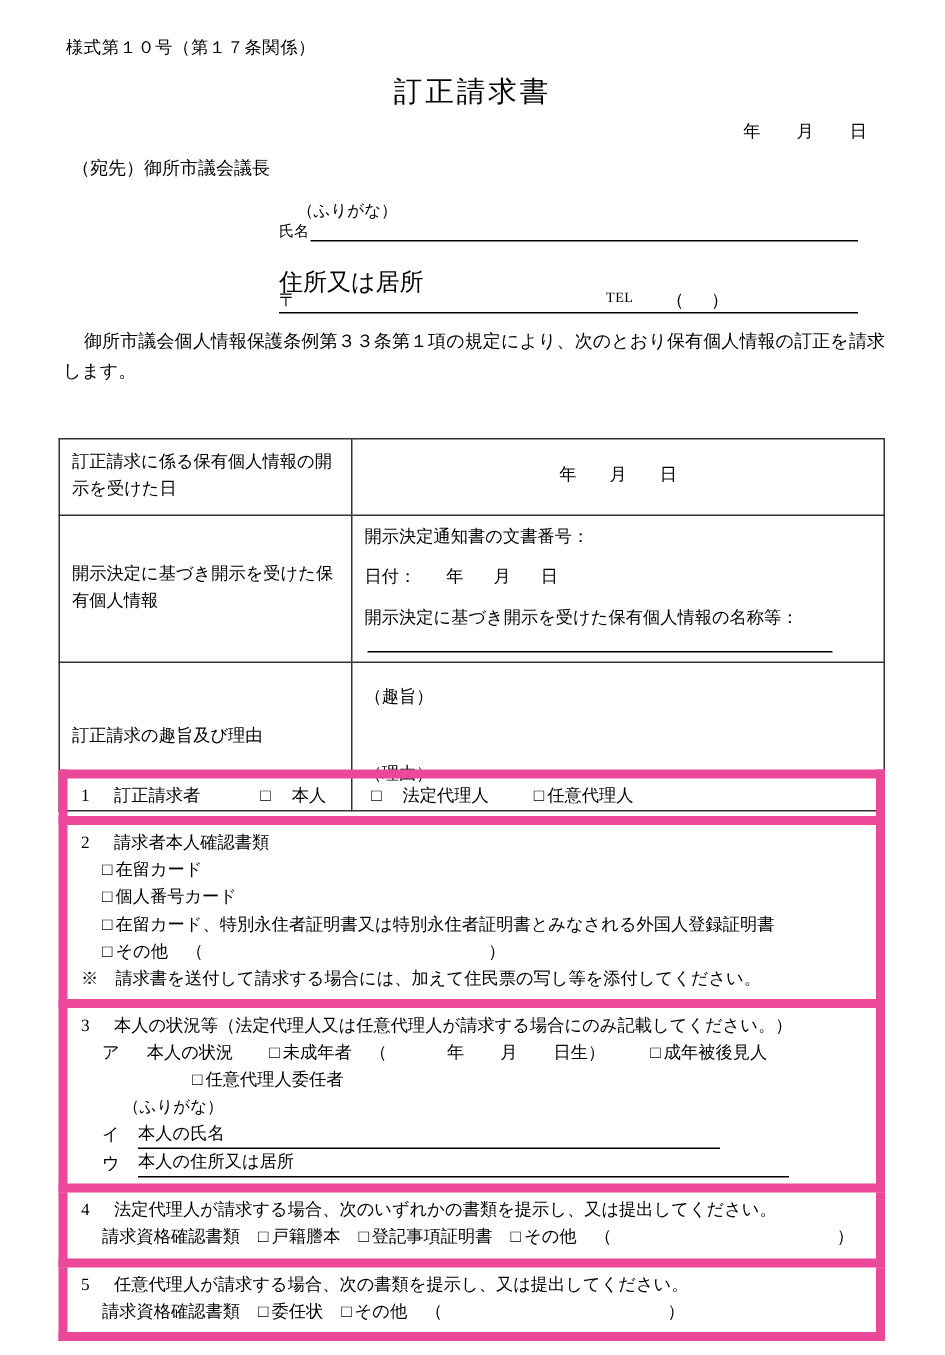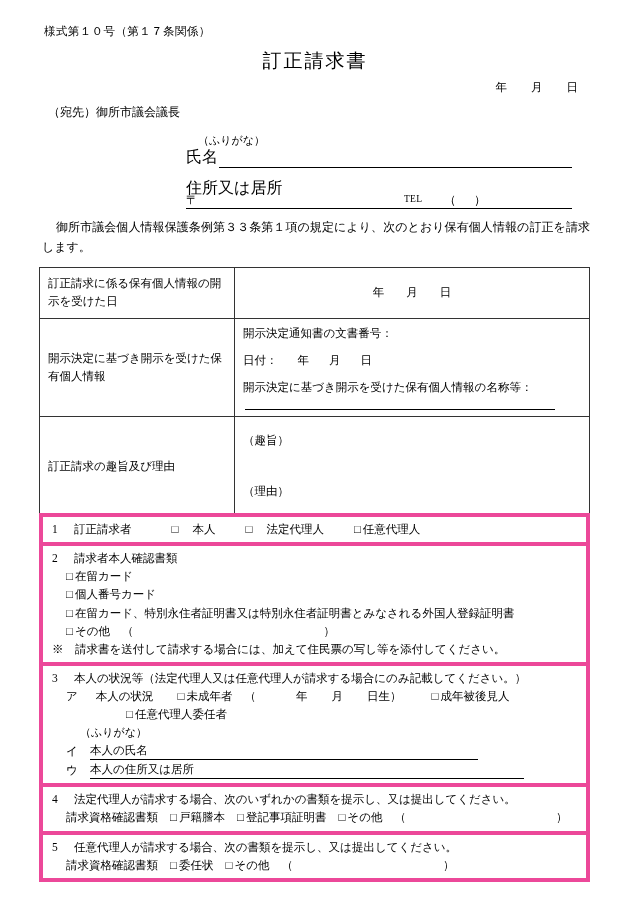--- a/index.html
+++ b/index.html
@@ -61,21 +61,21 @@
     top: 133px;
     font-size: 11px;
   }
   .name-row {
     position: absolute;
     left: 186px;
     top: 147px;
     width: 386px;
     display: flex;
     align-items: flex-end;
-    font-size: 16px;
+    font-size: 10px;
   }
   .name-row .lbl { white-space: nowrap; }
   .name-row .rule {
     flex: 1;
     border-bottom: 1px solid #000;
     height: 13px;
     margin-left: 1px;
   }
   .addr-label {
     position: absolute;
@@ -111,21 +111,21 @@
     font-size: 12px;
     line-height: 1.65;
     text-indent: 14px;
     text-align: justify;
   }
 
   
   .table1 {
     position: absolute;
     left: 39px;
-    top: 267px;
+    top: 292px;
     width: 551px;
     border-collapse: collapse;
     table-layout: fixed;
     font-size: 11.5px;
   }
   .table1 td {
     border: 1px solid #333;
     padding: 6px 8px;
     vertical-align: middle;
     line-height: 1.55;
@@ -149,21 +149,21 @@
   .table2 {
     position: absolute;
     left: 39px;
     top: 513px;
     width: 551px;
     border-collapse: collapse;
     table-layout: fixed;
     font-size: 11.5px;
   }
   .table2 td {
-    border: 4px solid #ec4899;
+    border: 6px solid #ec4899;
     padding: 3px 0 4px 9px;
     vertical-align: top;
     line-height: 1.58;
   }
   .sec-head { white-space: nowrap; }
   .sec-head .num { display: inline-block; width: 22px; }
   .cb { margin-right: 2px; }
   .indent1 { padding-left: 14px; }
   .indent3 { padding-left: 74px; }
   .nowrap { white-space: nowrap; }

